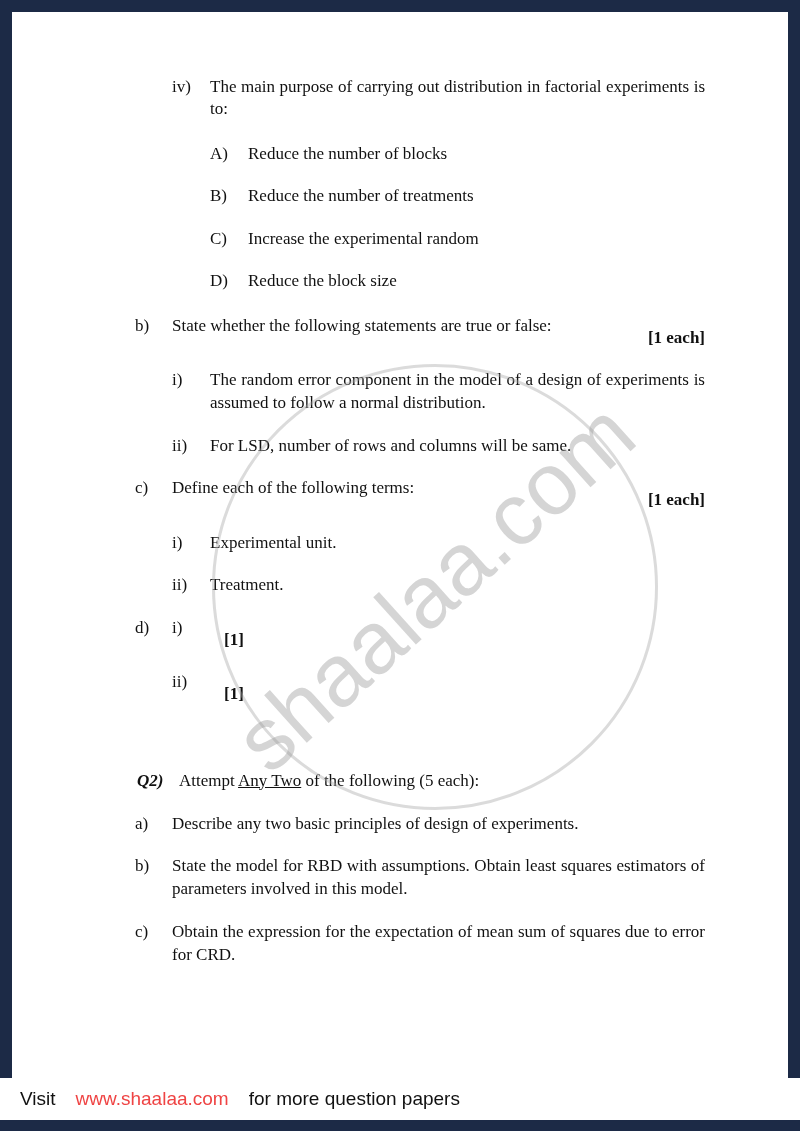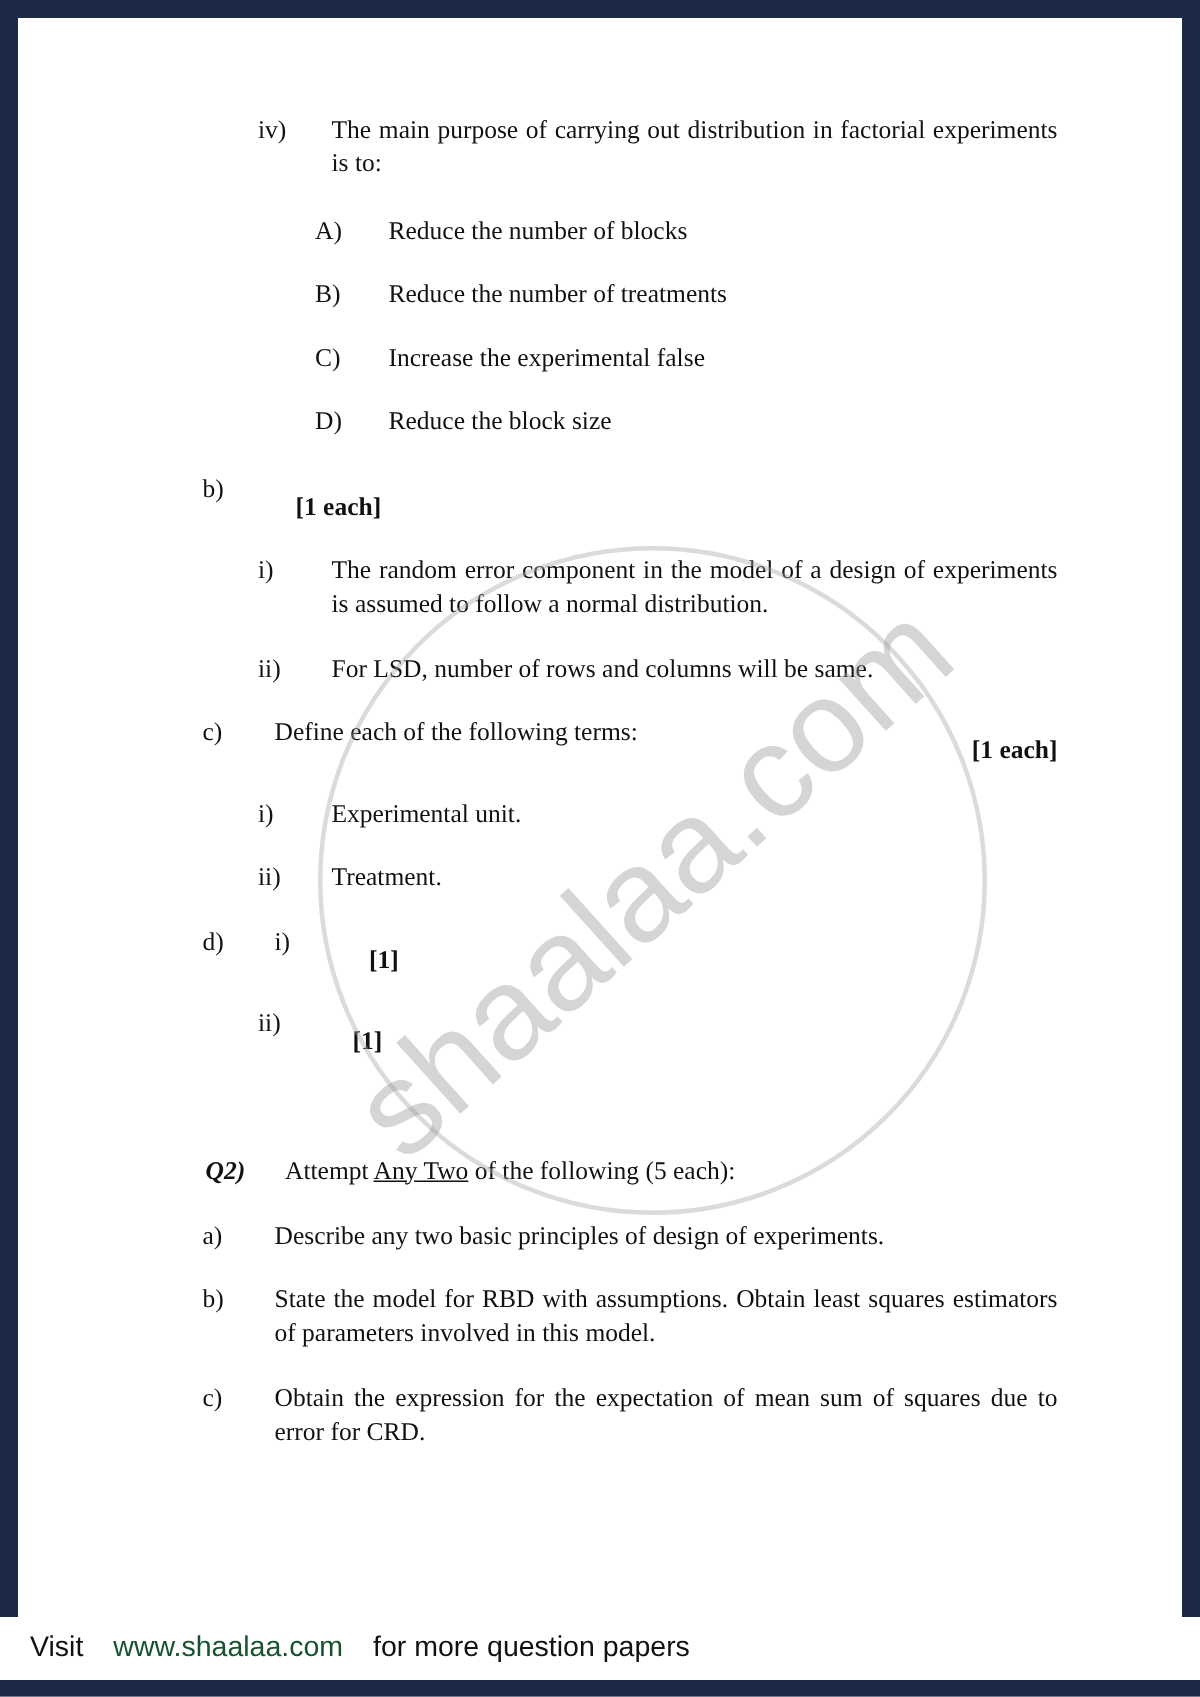--- a/index.html
+++ b/index.html
@@ -20,21 +20,21 @@
     top: 12px;
     left: 12px;
     width: 776px;
     height: 1066px;
     background: #ffffff;
     padding: 64px 83px 0 81px;
     font-size: 17px;
     line-height: 1.32;
     color: #111111;
   }
-  .row { display: flex; align-items: flex-start; gap: 11px; }
+  .row { display: flex; align-items: flex-start; }
   .mb20 { margin-bottom: 20px; }
   .mb21 { margin-bottom: 21px; margin-left: 44px; }
   .mb22 { margin-bottom: 22px; }
   .indent1 { margin-left: 42px; }
   .indent2 { margin-left: 79px; }
   .indent3 { margin-left: 117px; }
   .m0 { width: 42px; flex-shrink: 0; }
   .m1 { width: 37px; flex-shrink: 0; }
   .m2 { width: 38px; flex-shrink: 0; }
   .m3 { width: 38px; flex-shrink: 0; }
@@ -92,21 +92,21 @@
     height: 42px;
     background: #ffffff;
     display: flex;
     align-items: center;
     padding-left: 20px;
     font-family: "Liberation Sans", sans-serif;
     font-size: 19px;
     color: #111111;
     gap: 20px;
   }
-  .footer-link { color: #14532d; cursor: pointer; }
+  .footer-link { color: #ef4444; cursor: pointer; }
   .bottom-bar {
     position: absolute;
     left: 0;
     bottom: 0;
     width: 100%;
     height: 11px;
     background: #1c2a46;
   }
   sup { font-size: 11px; }
 </style>
@@ -125,29 +125,30 @@
     <div class="row indent3 mb20">
       <span class="m3">A)</span>
       <div class="text">Reduce the number of blocks</div>
     </div>
     <div class="row indent3 mb20">
       <span class="m3">B)</span>
       <div class="text">Reduce the number of treatments</div>
     </div>
     <div class="row indent3 mb20">
       <span class="m3">C)</span>
-      <div class="text">Increase the experimental false</div>
+      <div class="text">Increase the experimental random</div>
     </div>
     <div class="row indent3 mb22">
       <span class="m3">D)</span>
       <div class="text">Reduce the block size</div>
     </div>
 
     <div class="row indent1 mb20">
       <span class="m1">b)</span>
+      <div class="text">State whether the following statements are true or false:</div>
       <span class="marks">[1 each]</span>
     </div>
     <div class="row indent2 mb21">
       <span class="m2">i)</span>
       <div class="text just">The random error component in the model of a design of experiments is assumed to follow a normal distribution.</div>
     </div>
     <div class="row indent2 mb20">
       <span class="m2">ii)</span>
       <div class="text">For LSD, number of rows and columns will be same.</div>
     </div>

